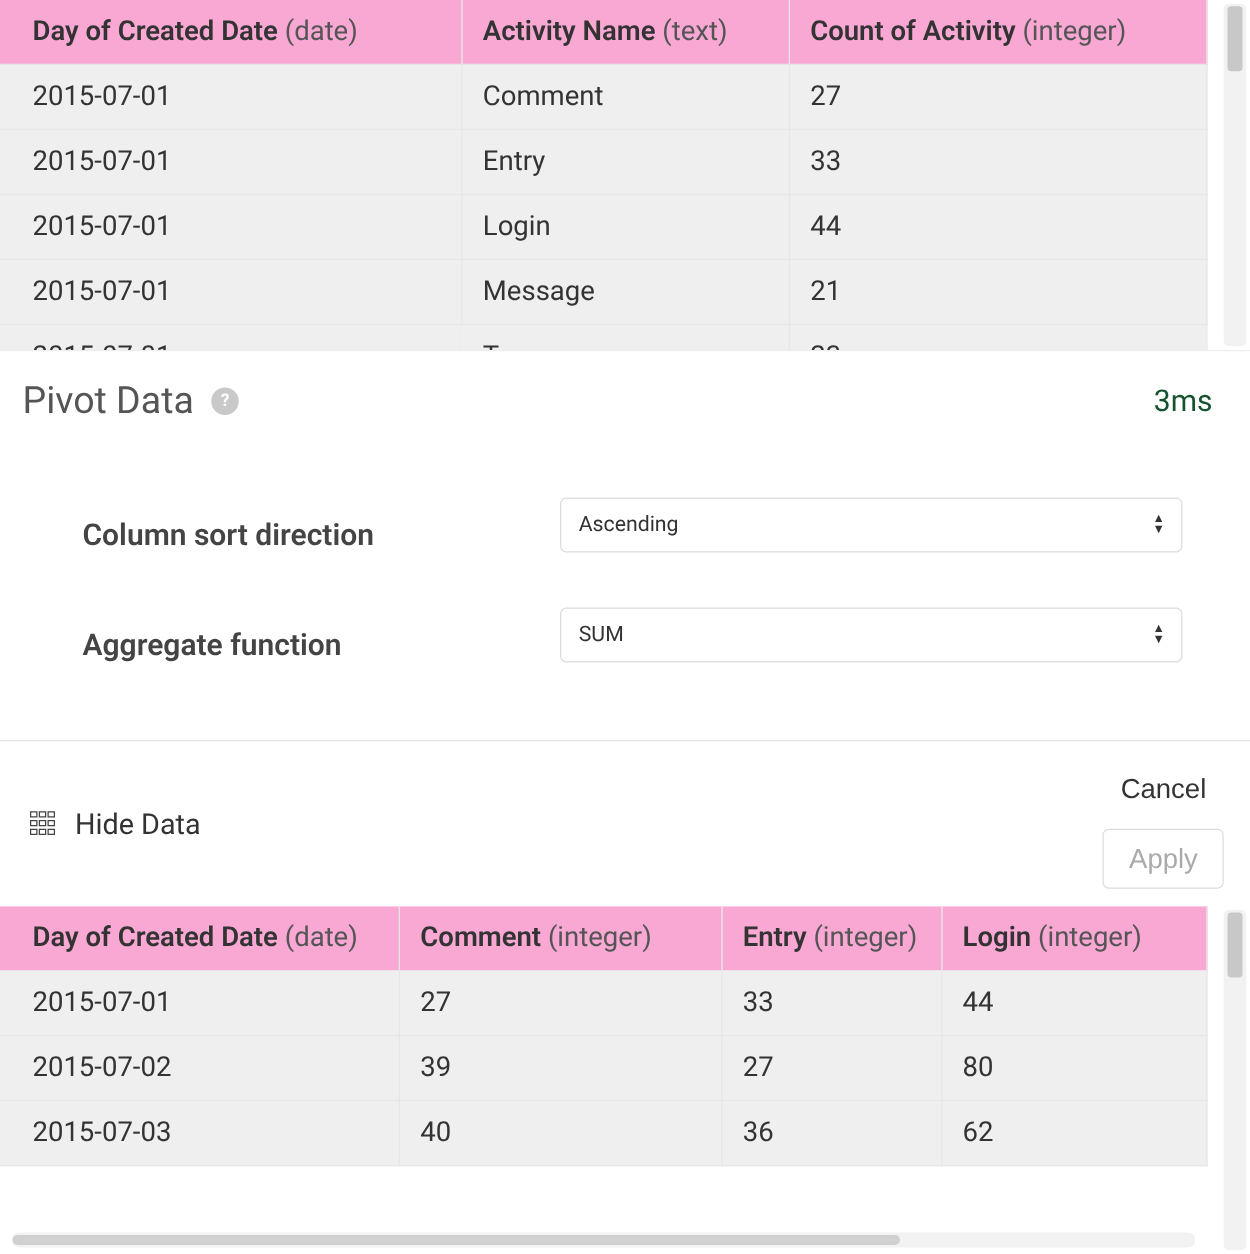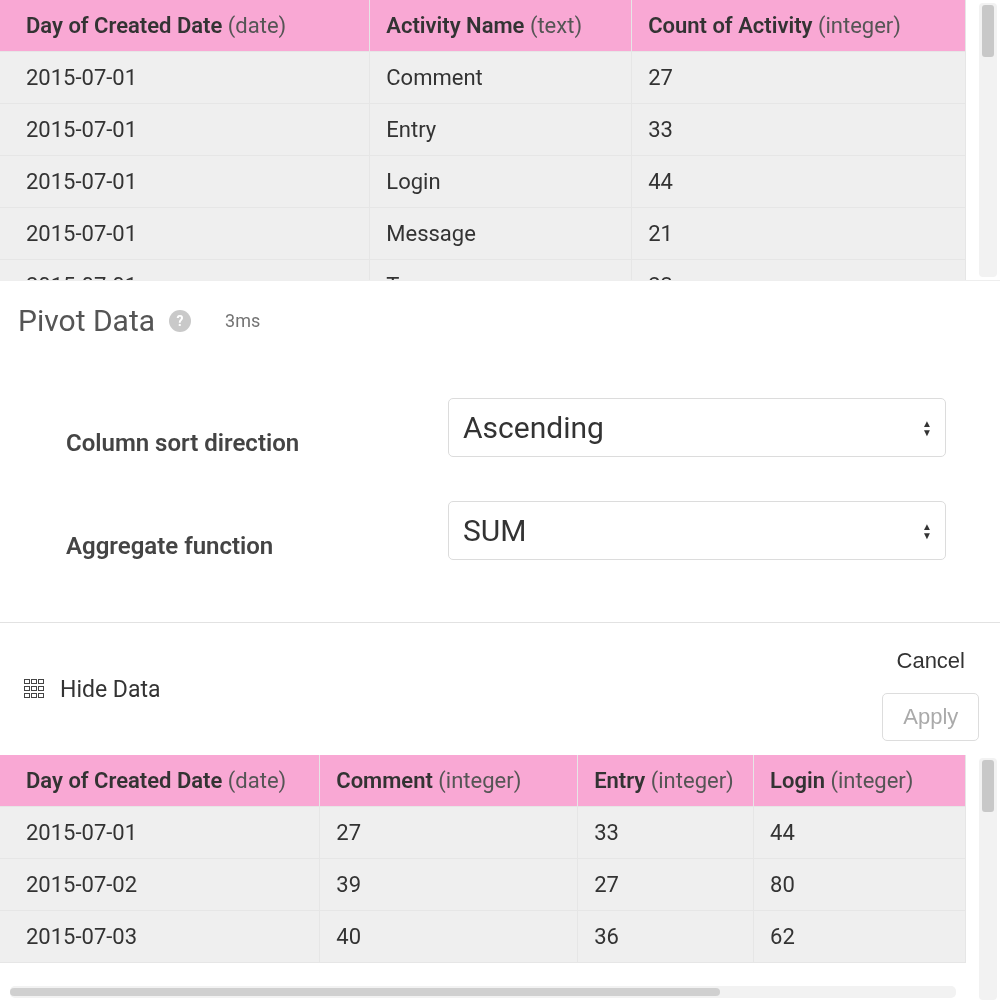--- a/index.html
+++ b/index.html
@@ -28,44 +28,44 @@
   table { border-collapse: collapse; font-size: 22px; color:#333; }
   th, td { text-align: left; padding: 13px 16px; border-bottom: 1px solid #e6e6e6; border-right: 1px solid #e6e6e6; }
   th { background: #f9a8d4; font-weight: 600; }
   th .dtype { font-weight: 400; color:#555; }
   tbody tr { background: #efefef; }
   tbody tr:nth-child(even) { background:#efefef; } 
   
   
   .panel { background: #fff; border-top: 1px solid #eee; }
   .panel-header {
-    display:flex; align-items:center; 
+    display:flex; align-items:center; justify-content:space-between;
     padding: 22px 18px 6px 18px;
     gap: 34px;
   }
   .panel-title-wrap { display:flex; align-items:center; gap:14px; }
   .panel-title { font-size: 30px; color:#555; font-weight: 400; }
   .help-icon {
     width:22px;height:22px;border-radius:50%;background:#c9c9c9;color:#fff;
     display:flex;align-items:center;justify-content:center;font-size:14px;font-weight:700;
   }
-  .timing { color:#737373; font-size:18px; padding-right:12px; }
+  .timing { color:#14532d; font-size:24px; padding-right:12px; }
 
   .form-area { padding: 54px 18px 62px 18px; }
   .form-row { display:flex; align-items:flex-end; margin-bottom: 44px; }
   .form-row:last-child{margin-bottom:0;}
   .form-label {
     width: 430px; padding-left: 48px; font-size:24px; font-weight:600; color:#444;
   }
   .select-wrap {
     position: relative; flex:1; max-width: 498px;
   }
   .select-box {
     width:100%; border:1px solid #dcdcdc; border-radius:5px;
-    padding: 11px 40px 11px 14px; font-size:30px; background:#fff; color:#333;
+    padding: 11px 40px 11px 14px; font-size:17px; background:#fff; color:#333;
     cursor:pointer;
   }
   .select-caret {
     position:absolute; right:14px; top:50%; transform:translateY(-50%);
     display:flex; flex-direction:column; gap:1px; pointer-events:none;
   }
   .select-caret span{font-size:10px;line-height:8px;color:#333;}
 
   
   .panel-footer {

